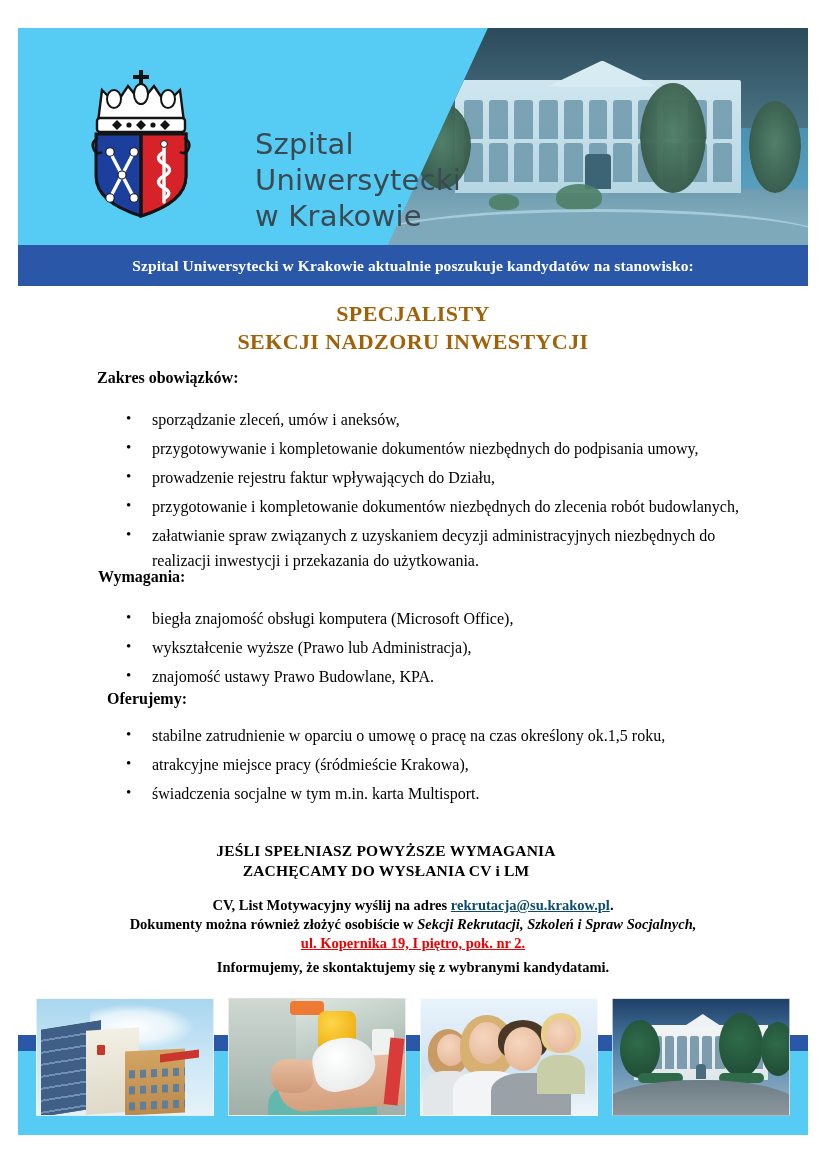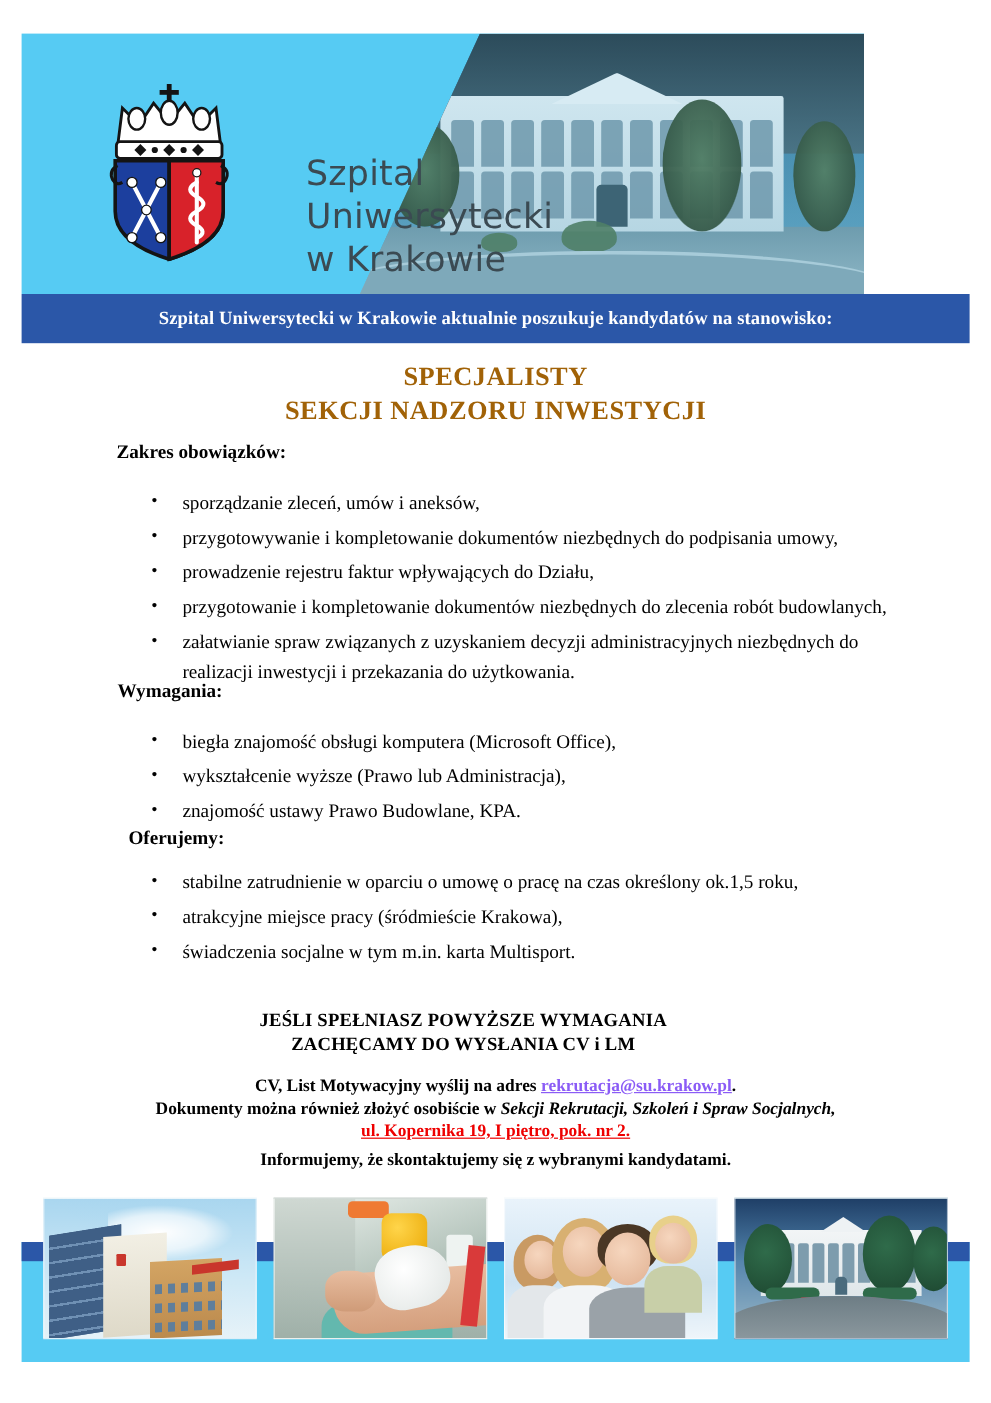--- a/index.html
+++ b/index.html
@@ -22,21 +22,21 @@
     width: 826px;
     height: 1169px;
     background: #ffffff;
   }
 
   
   .header {
     position: absolute;
     left: 18px;
     top: 28px;
-    width: 702px;
+    width: 790px;
     height: 217px;
     background: #56cbf3;
     overflow: hidden;
   }
   .header-photo {
     position: absolute;
     right: 0;
     top: 0;
     width: 420px;
     height: 217px;
@@ -232,21 +232,21 @@
     left: 0;
     top: 896px;
     width: 826px;
     text-align: center;
     font-weight: bold;
     font-size: 14.5px;
     line-height: 19px;
   }
   .contact .line { display: block; }
   .mail-link {
-    color: #8b5cf6;
+    color: #0c4a6e;
     text-decoration: underline;
     font-weight: bold;
   }
   .dept-italic { font-style: italic; }
   .addr-red {
     color: #ee0000;
     text-decoration: underline;
     font-weight: bold;
   }
 

